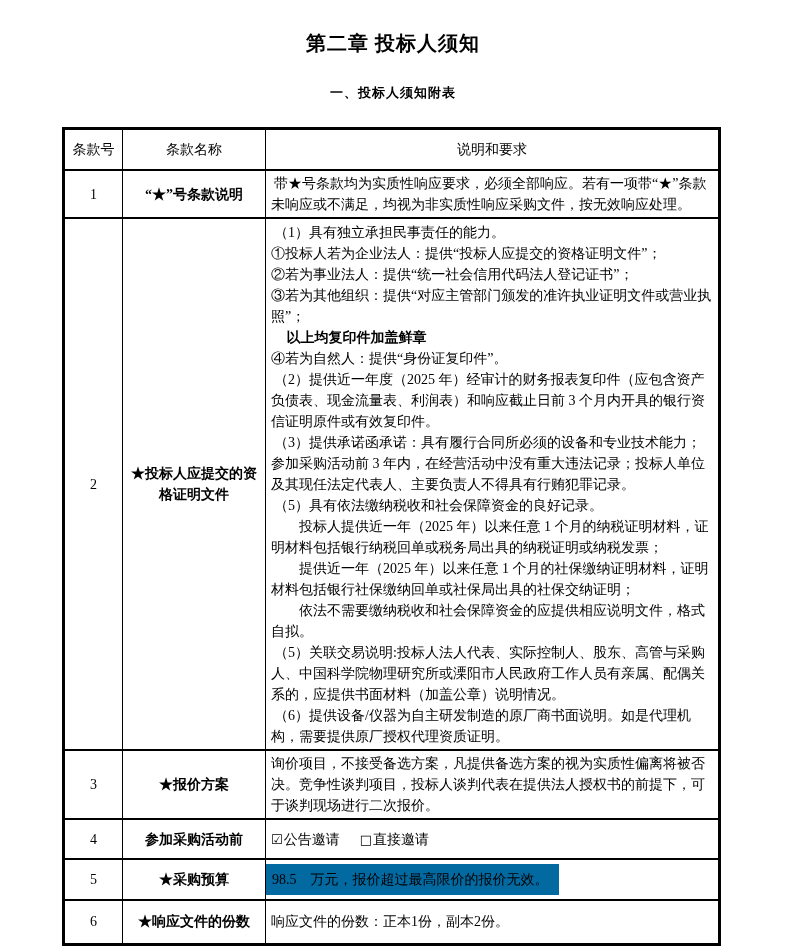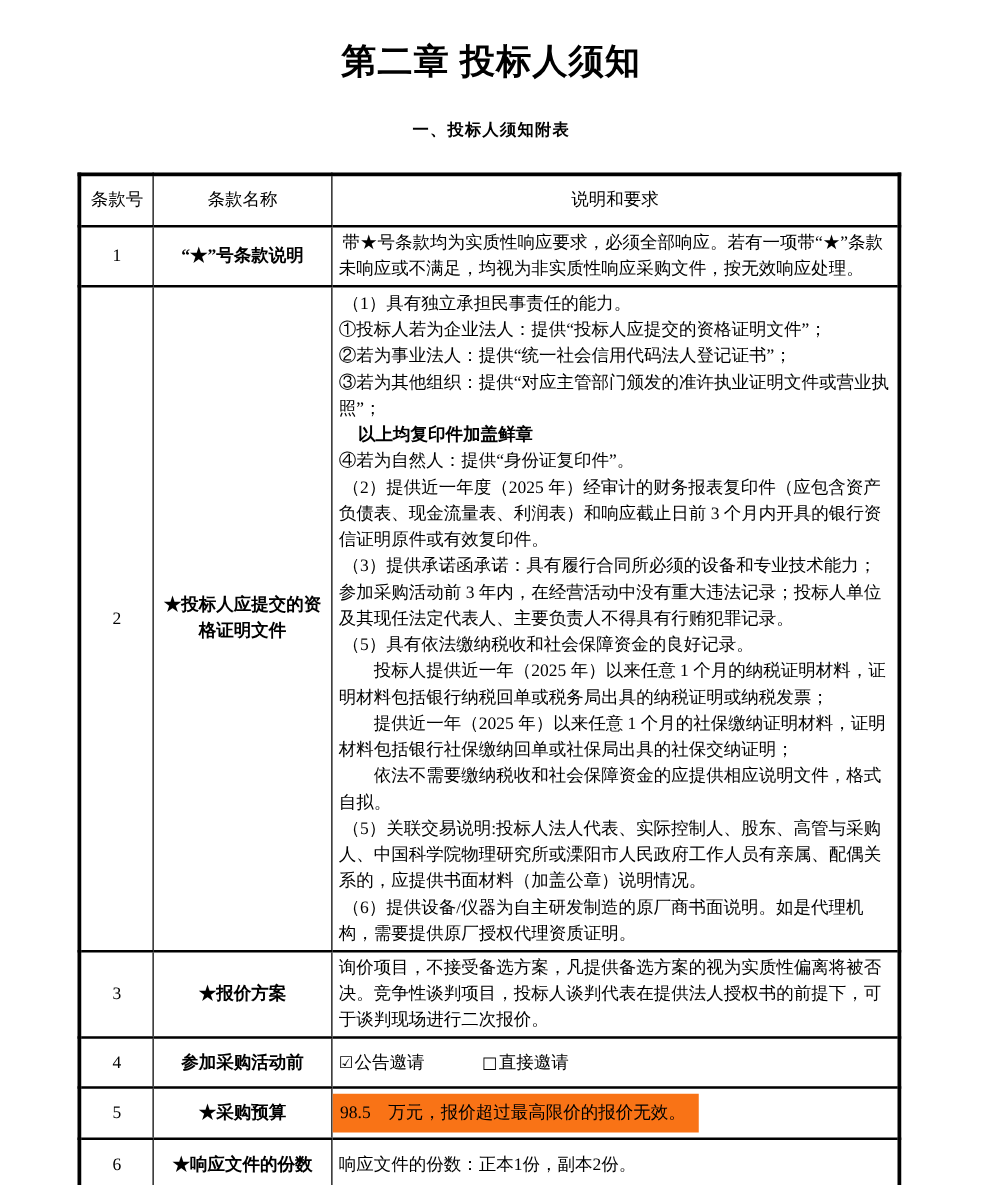--- a/index.html
+++ b/index.html
@@ -3,21 +3,21 @@
 <meta charset="utf-8">
 <style>
   html,body { margin:0; padding:0; background:#ffffff; }
   .page {
     position:relative; width:786px; height:948px; background:#ffffff;
     overflow:hidden; color:#000;
     font-family:"Liberation Serif","DejaVu Serif",serif;
   }
   .chapter-title {
     margin:30px 0 0 0; text-align:center;
-    font-size:28px; font-weight:bold; letter-spacing:1px;
+    font-size:20px; font-weight:bold; letter-spacing:1px;
   }
   .section-title {
     margin:27px 0 0 0; text-align:center;
     font-size:13px; font-weight:bold; letter-spacing:1px;
   }
   table.doc-table {
     border-collapse:collapse; table-layout:fixed;
     width:656px; margin:25px 0 0 62px;
     font-size:14px; line-height:21px;
     border:3px solid #000;
@@ -33,21 +33,21 @@
     font-weight:normal; text-align:center; vertical-align:middle; height:35px;
   }
   td.c-no   { text-align:center; vertical-align:middle; padding:2px 1px; }
   td.c-name { text-align:center; vertical-align:middle; padding:2px 2px;font-weight:bold; }
   td.c-desc { text-align:left;  vertical-align:middle; padding:2px 5px; }
   td.c-desc p { margin:0; }
   .pn   { text-indent:3px; }
   .ind1 { text-indent:1.1em;font-weight:bold; }
   .ind2 { text-indent:2em; }
   .opt-group .opt { display:inline-block; }
-  .opt-group .opt:first-child { margin-right:46px; }
+  .opt-group .opt:first-child { margin-right:20px; }
   .cb {
     font-family:"DejaVu Sans","Liberation Sans",sans-serif;
     font-size:13px; margin-right:1px;
   }
   .hl {
     display:inline-block; padding:5px 10px 5px 6px;
   }
   td.hl-cell { padding-left:0; }
 </style>
 </head>
@@ -115,21 +115,21 @@
         <td class="c-name">参加采购活动前</td>
         <td class="c-desc opt-group">
           <span class="opt"><span class="cb">☑</span><span>公告邀请</span></span><span class="opt"><span class="cb">□</span><span>直接邀请</span></span>
         </td>
       </tr>
 
       <tr style="height:41px">
         <td class="c-no">5</td>
         <td class="c-name">★采购预算</td>
         <td class="c-desc hl-cell">
-          <span class="hl" style="background-color: #f97316;">98.5　万元，报价超过最高限价的报价无效。</span>
+          <span class="hl" style="background-color: #0369a1;">98.5　万元，报价超过最高限价的报价无效。</span>
         </td>
       </tr>
 
       <tr style="height:44px">
         <td class="c-no">6</td>
         <td class="c-name">★响应文件的份数</td>
         <td class="c-desc">
           <p>响应文件的份数：正本1份，副本2份。</p>
         </td>
       </tr>

